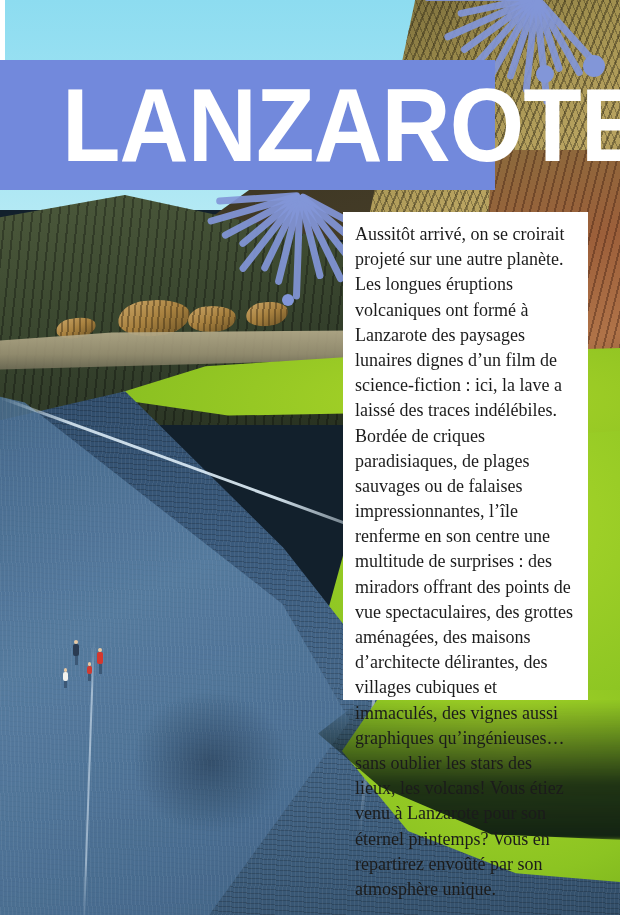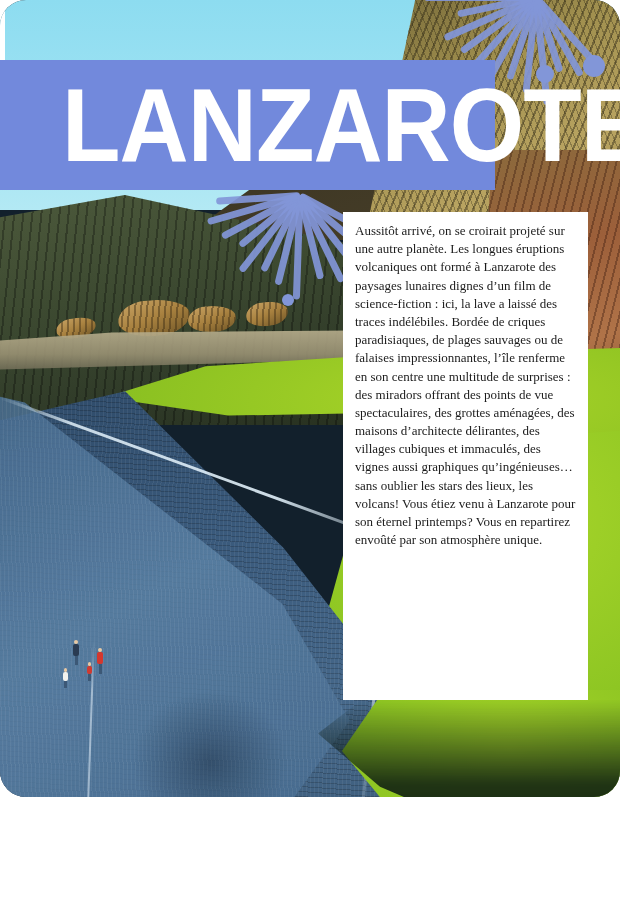--- a/index.html
+++ b/index.html
@@ -3,25 +3,24 @@
 <meta charset="utf-8">
 <style>
   html, body {
     margin: 0;
     padding: 0;
     background: #ffffff;
   }
   #page {
     position: relative;
     width: 620px;
-    height: 797px;
+    height: 915px;
     overflow: hidden;
     background: #12202c;
     font-family: "Liberation Serif", serif;
-    border-radius: 26px;
   }
 
   
   .layer { position: absolute; }
 
   #sky {
     left: 0; top: 0; width: 620px; height: 210px;
     background: linear-gradient(180deg, #8ddcf0 0%, #9fe3f3 55%, #b3e9f4 100%);
   }
 
@@ -212,21 +211,21 @@
     position: absolute;
     left: 343px; top: 212px;
     width: 245px; height: 488px;
     background: #ffffff;
     z-index: 25;
     box-sizing: border-box;
     padding: 10px 12px 8px 12px;
   }
   #body-copy {
     font-family: "Liberation Serif", serif;
-    font-size: 13px;
+    font-size: 18px;
     line-height: 1.40;
     color: #1b1b1b;
     text-align: left;
     margin: 0;
     hyphens: none;
   }
 
   
   #caption {
     position: absolute;

